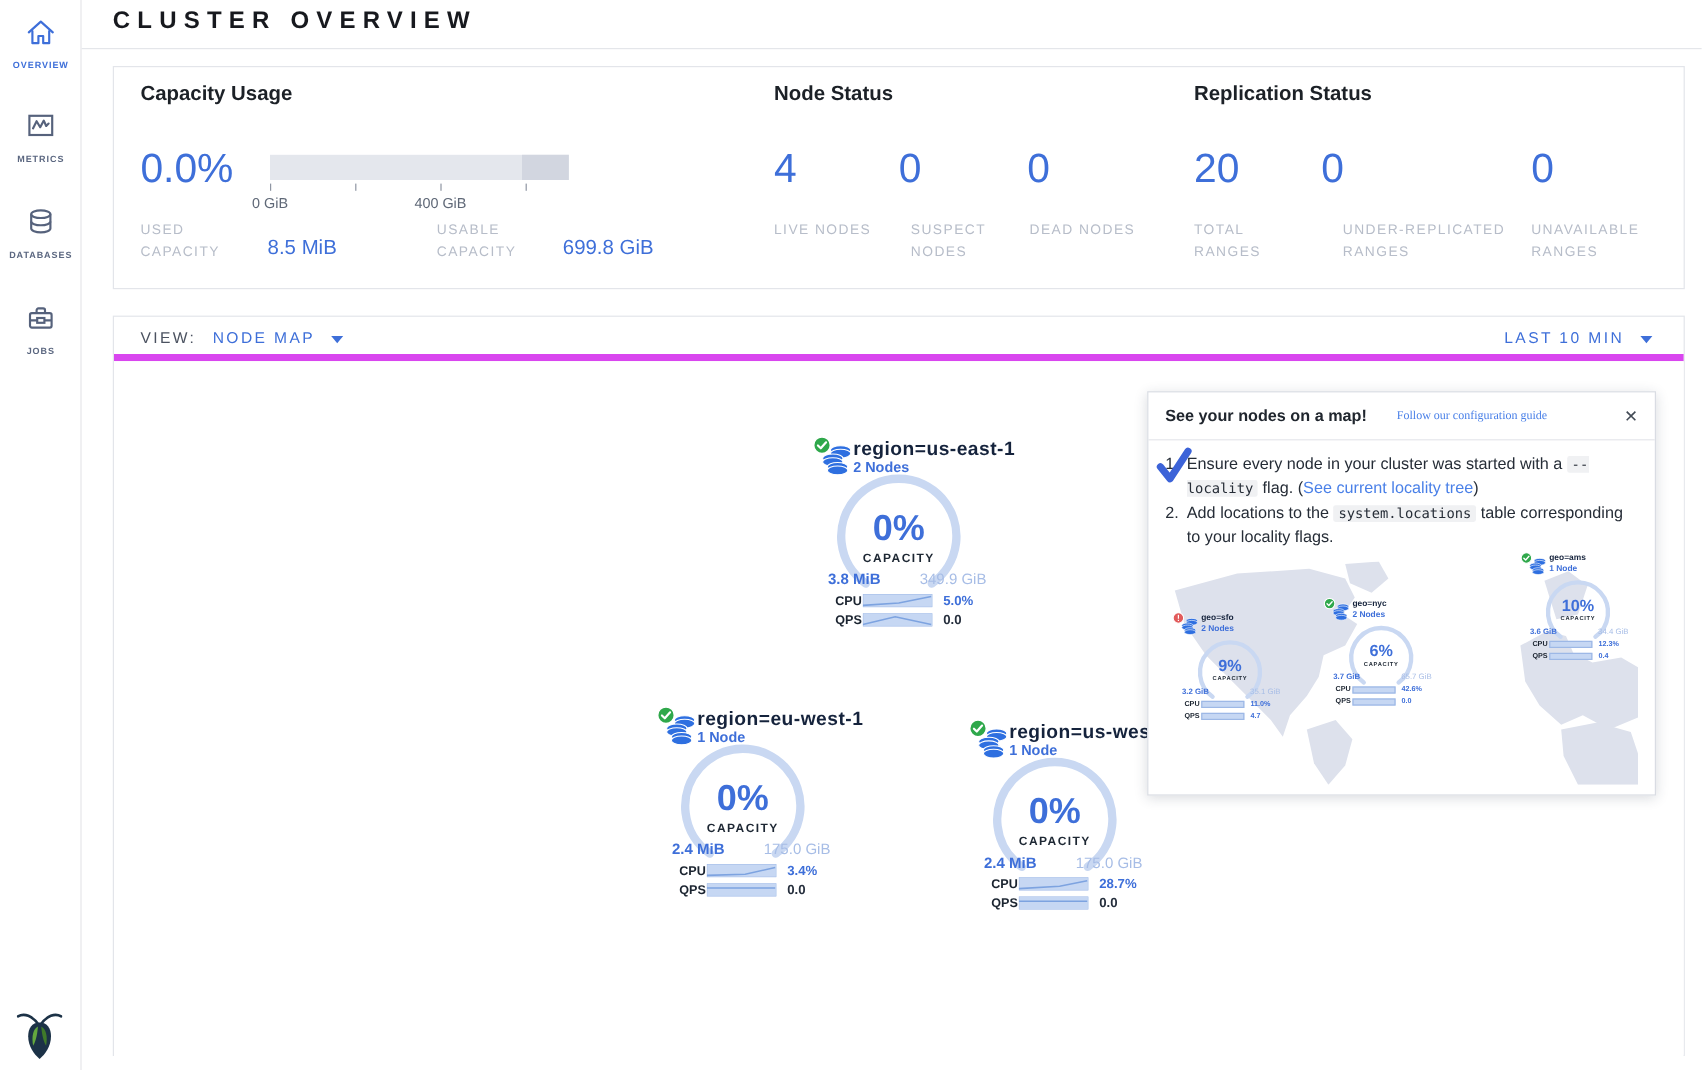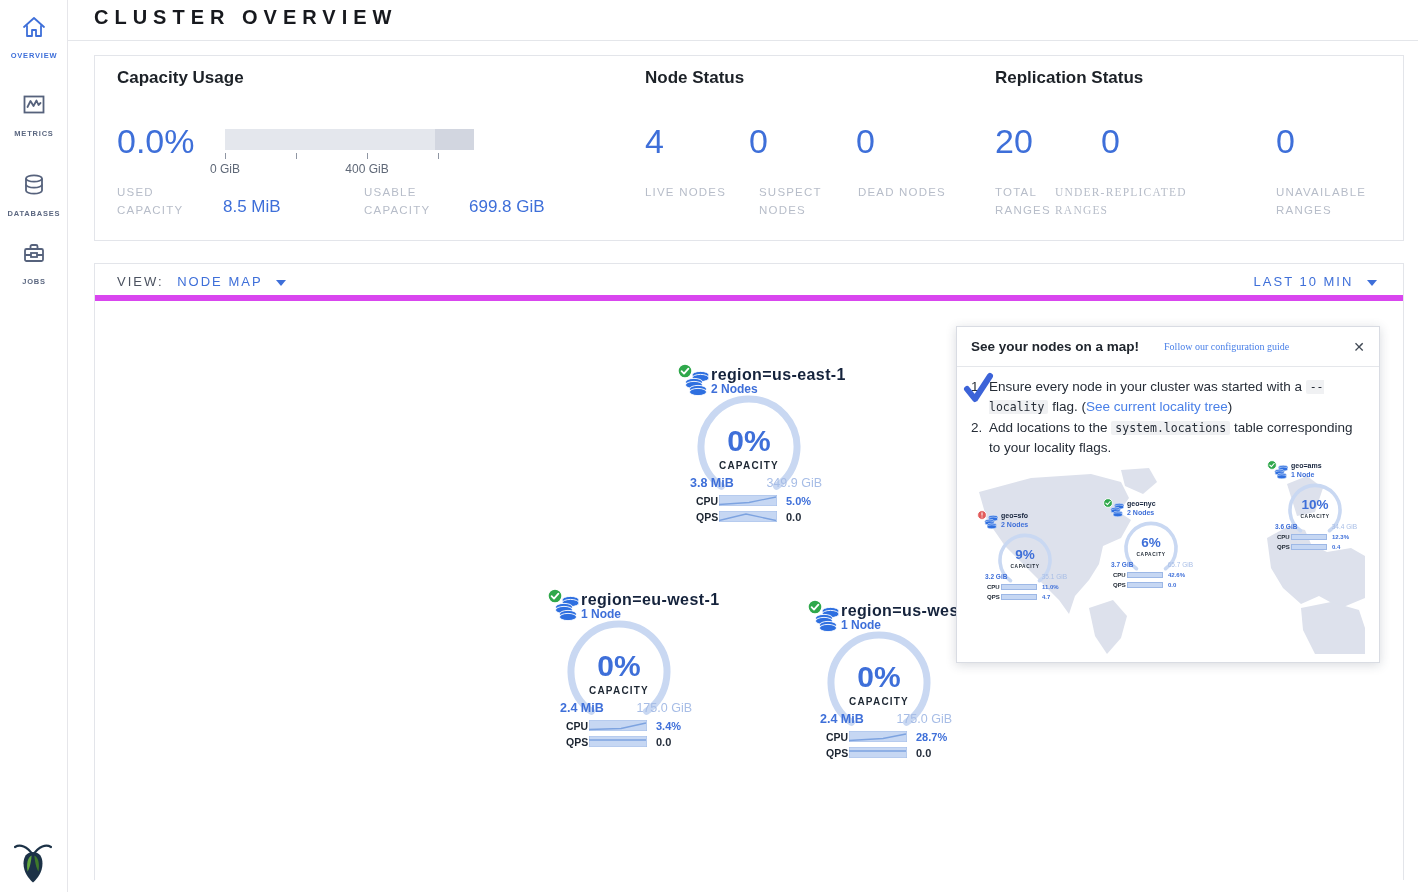--- a/index.html
+++ b/index.html
@@ -111,21 +111,21 @@
     <span class="side-label">METRICS</span>
   </div>
   <div class="side-item" style="top:172px;">
     <svg class="icn" width="26" height="26" viewBox="0 0 26 26">
       <ellipse cx="13" cy="6.5" rx="8" ry="3.2" fill="none" stroke="#56627c" stroke-width="1.8"></ellipse>
       <path d="M5 6.5 V18.5 C5 20.3 8.6 21.7 13 21.7 C17.4 21.7 21 20.3 21 18.5 V6.5" fill="none" stroke="#56627c" stroke-width="1.8"></path>
       <path d="M5 12.5 C5 14.3 8.6 15.7 13 15.7 C17.4 15.7 21 14.3 21 12.5" fill="none" stroke="#56627c" stroke-width="1.8"></path>
     </svg>
     <span class="side-label">DATABASES</span>
   </div>
-  <div class="side-item" style="top:240px;text-align:center;">
+  <div class="side-item" style="top:252px;text-align:center;">
     <svg class="icn" width="26" height="26" viewBox="0 0 26 26">
       <rect x="4" y="9" width="18" height="12" rx="1.5" fill="none" stroke="#56627c" stroke-width="1.8"></rect>
       <path d="M9.5 9 V6.5 A1.5 1.5 0 0 1 11 5 H15 A1.5 1.5 0 0 1 16.5 6.5 V9" fill="none" stroke="#56627c" stroke-width="1.8"></path>
       <rect x="10" y="13" width="6" height="4" fill="none" stroke="#56627c" stroke-width="1.8"></rect>
       <path d="M4 15 H10 M16 15 H22" stroke="#56627c" stroke-width="1.8"></path>
     </svg>
     <span class="side-label">JOBS</span>
   </div>
   <div class="side-logo">
     <svg width="38" height="44" viewBox="0 0 38 44">
@@ -165,21 +165,21 @@
   <div class="big-num" style="left:761px; top:66px;">0</div>
   <div class="stat-label" style="left:550px; top:127px; width:90px;">LIVE NODES</div>
   <div class="stat-label" style="left:664px; top:127px; width:90px;">SUSPECT NODES</div>
   <div class="stat-label" style="left:761px; top:127px; width:90px;text-align:right;">DEAD NODES</div>
 
   <h2 class="sec-title" style="left:900px; top:12px;">Replication Status</h2>
   <div class="big-num" style="left:900px; top:66px;">20</div>
   <div class="big-num" style="left:1006px; top:66px;">0</div>
   <div class="big-num" style="left:1181px; top:66px;">0</div>
   <div class="stat-label" style="left:900px; top:127px; width:90px;">TOTAL RANGES</div>
-  <div class="stat-label" style="left:960px; top:127px; width:165px;font-family:Liberation Serif, serif;">UNDER-REPLICATED RANGES</div>
+  <div class="stat-label" style="left:1024px; top:127px; width:165px;">UNDER-REPLICATED RANGES</div>
   <div class="stat-label" style="left:1181px; top:127px; width:120px;">UNAVAILABLE RANGES</div>
 </section>
 
 <section class="map-panel">
   <div class="view-bar">
     <div class="view-left">
       <span class="view-label">VIEW:</span>
       <span class="view-value">NODE MAP</span>
       <span class="caret"></span>
     </div>

